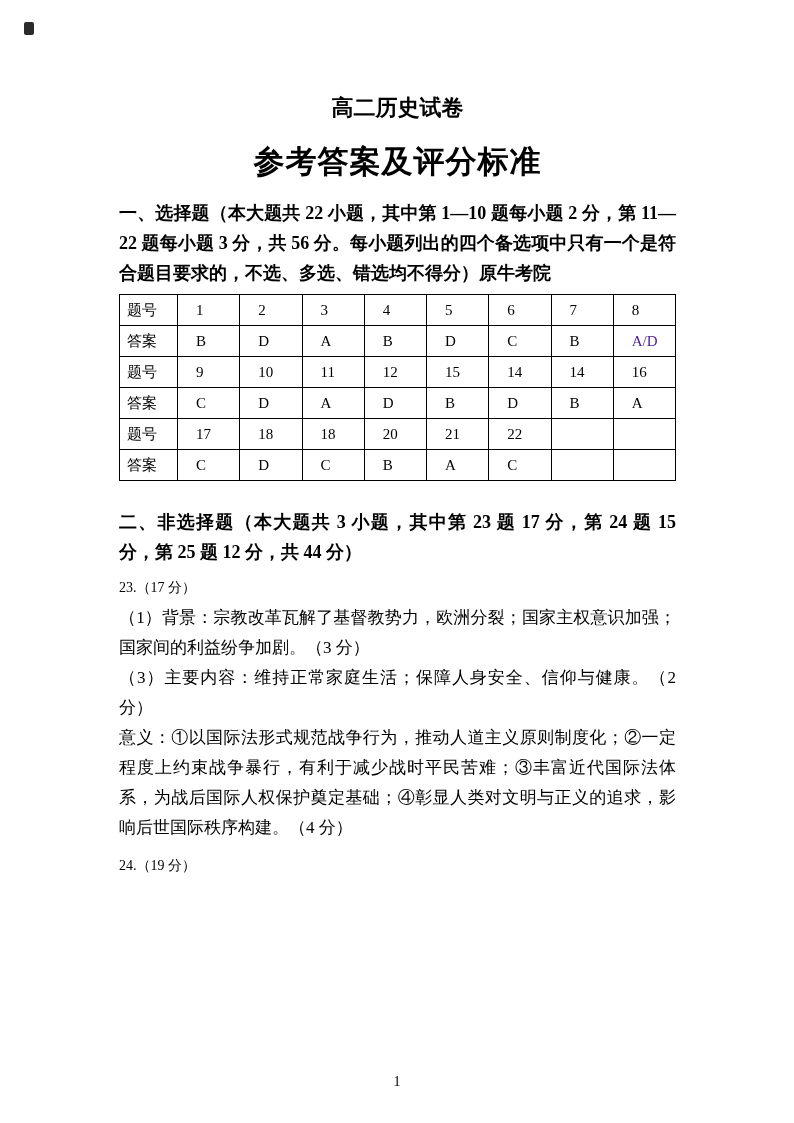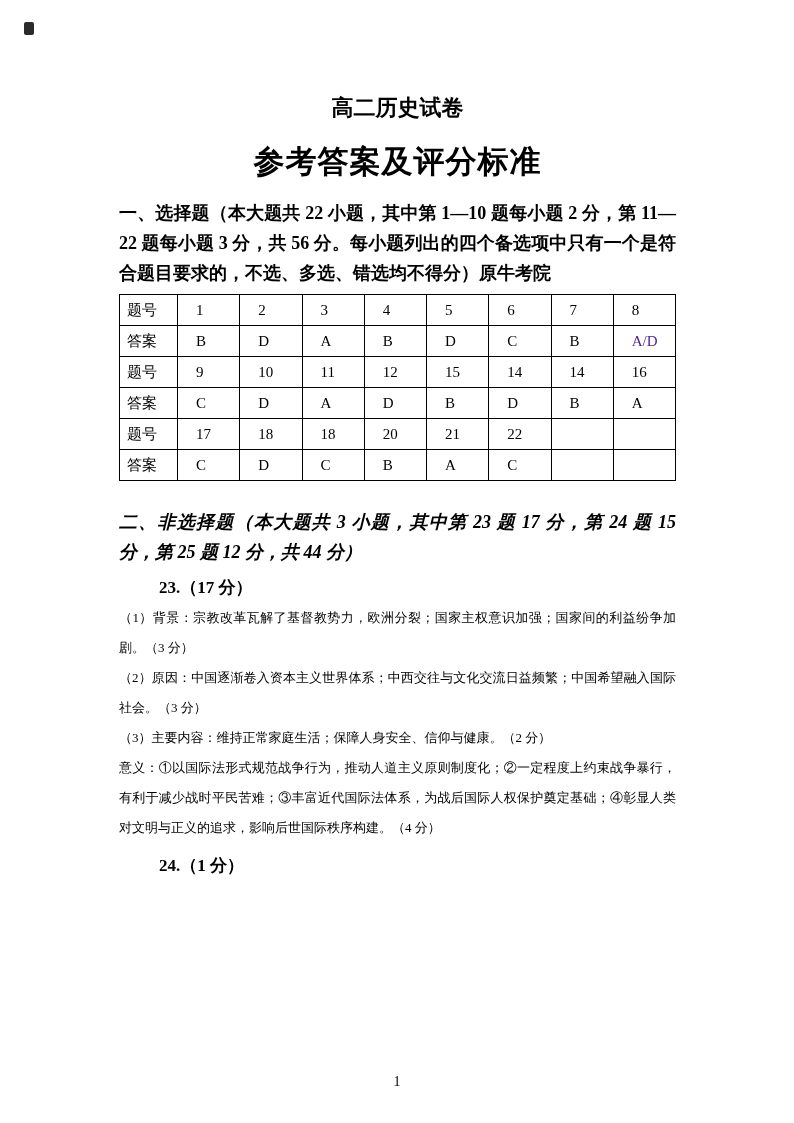--- a/index.html
+++ b/index.html
@@ -44,51 +44,49 @@
   }
   .sec-heading {
     font-size: 18px;
     font-weight: bold;
     line-height: 30px;
     text-align: justify;
     margin-top: 14px;
   }
   .sec-heading-2 {
     margin-top: 26px;
-    font-style: italic;
   }
   .answer-table {
     width: 100%;
     border-collapse: collapse;
     table-layout: fixed;
     margin-top: 6px;
   }
   .answer-table td {
     border: 1px solid #000000;
     height: 31px;
     font-size: 15px;
     text-align: left;
     padding-left: 18px;
     vertical-align: middle;
   }
   .answer-table td.label-cell {
     padding-left: 7px;
   }
   .q-heading {
-    font-size: 17px;
-    font-weight: bold;
+    font-size: 14px;
+    font-weight: normal;
     line-height: 30px;
     margin-top: 6px;
-    margin-left: 40px;
   }
   .q-heading-24 {
     margin-top: 8px;
   }
   .body-p {
-    font-size: 13px;
+    font-size: 17px;
     line-height: 30px;
     text-align: justify;
   }
   .page-number {
     position: absolute;
     left: 0;
     right: 0;
     bottom: 32px;
     text-align: center;
     font-size: 14px;
@@ -186,21 +184,20 @@
           <td></td>
           <td></td>
         </tr>
       </tbody>
   </table>
 
   <p class="sec-heading sec-heading-2">二、非选择题（本大题共 3 小题，其中第 23 题 17 分，第 24 题 15 分，第 25 题 12 分，共 44 分）</p>
 
   <p class="q-heading">23.（17 分）</p>
   <p class="body-p">（1）背景：宗教改革瓦解了基督教势力，欧洲分裂；国家主权意识加强；国家间的利益纷争加剧。（3 分）</p>
-  <p class="body-p">（2）原因：中国逐渐卷入资本主义世界体系；中西交往与文化交流日益频繁；中国希望融入国际社会。（3 分）</p>
   <p class="body-p">（3）主要内容：维持正常家庭生活；保障人身安全、信仰与健康。（2 分）</p>
   <p class="body-p">意义：①以国际法形式规范战争行为，推动人道主义原则制度化；②一定程度上约束战争暴行，有利于减少战时平民苦难；③丰富近代国际法体系，为战后国际人权保护奠定基础；④彰显人类对文明与正义的追求，影响后世国际秩序构建。（4 分）</p>
 
-  <p class="q-heading q-heading-24">24.（1 分）</p>
+  <p class="q-heading q-heading-24">24.（19 分）</p>
 
   <div class="page-number">1</div>
 
 </div>
 
 </body></html>

